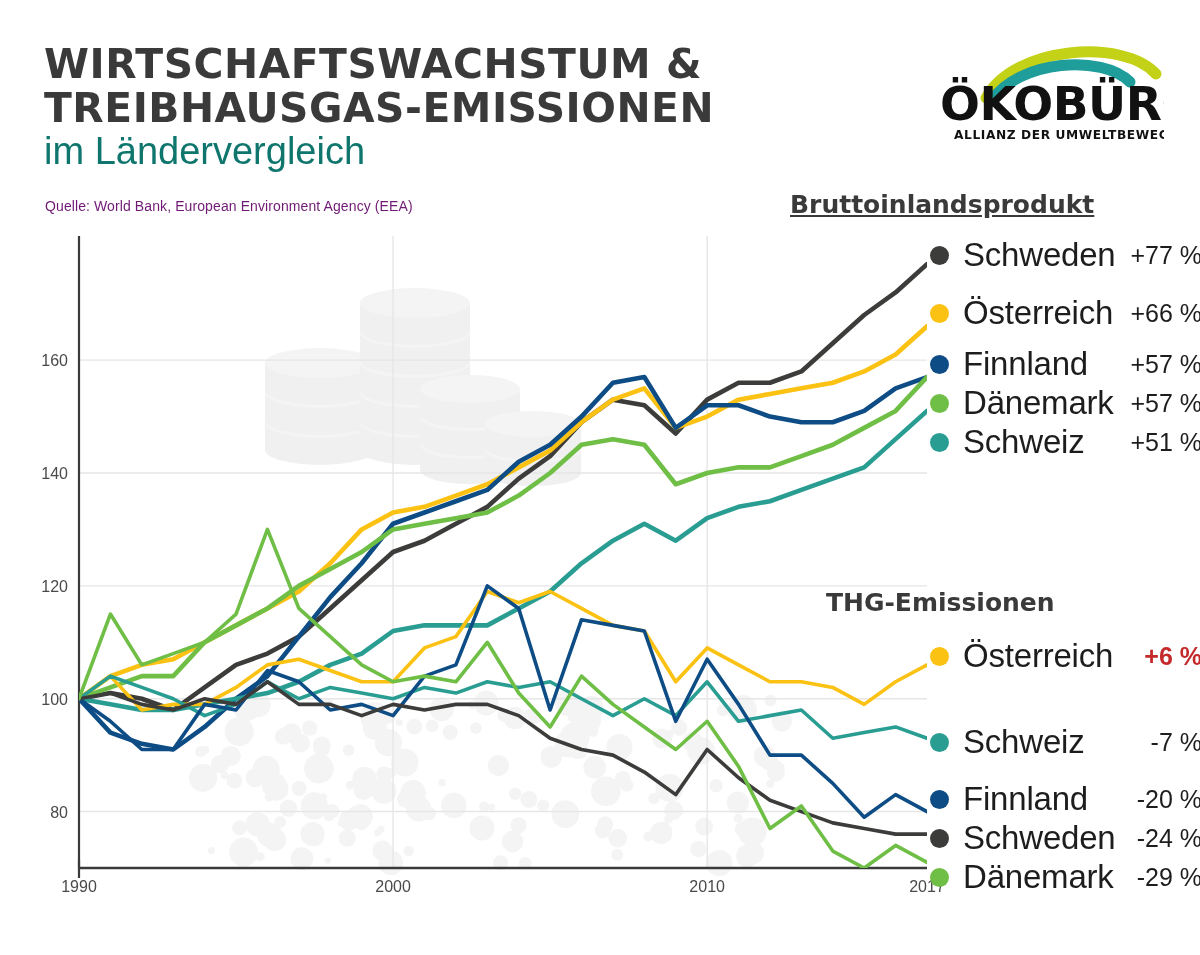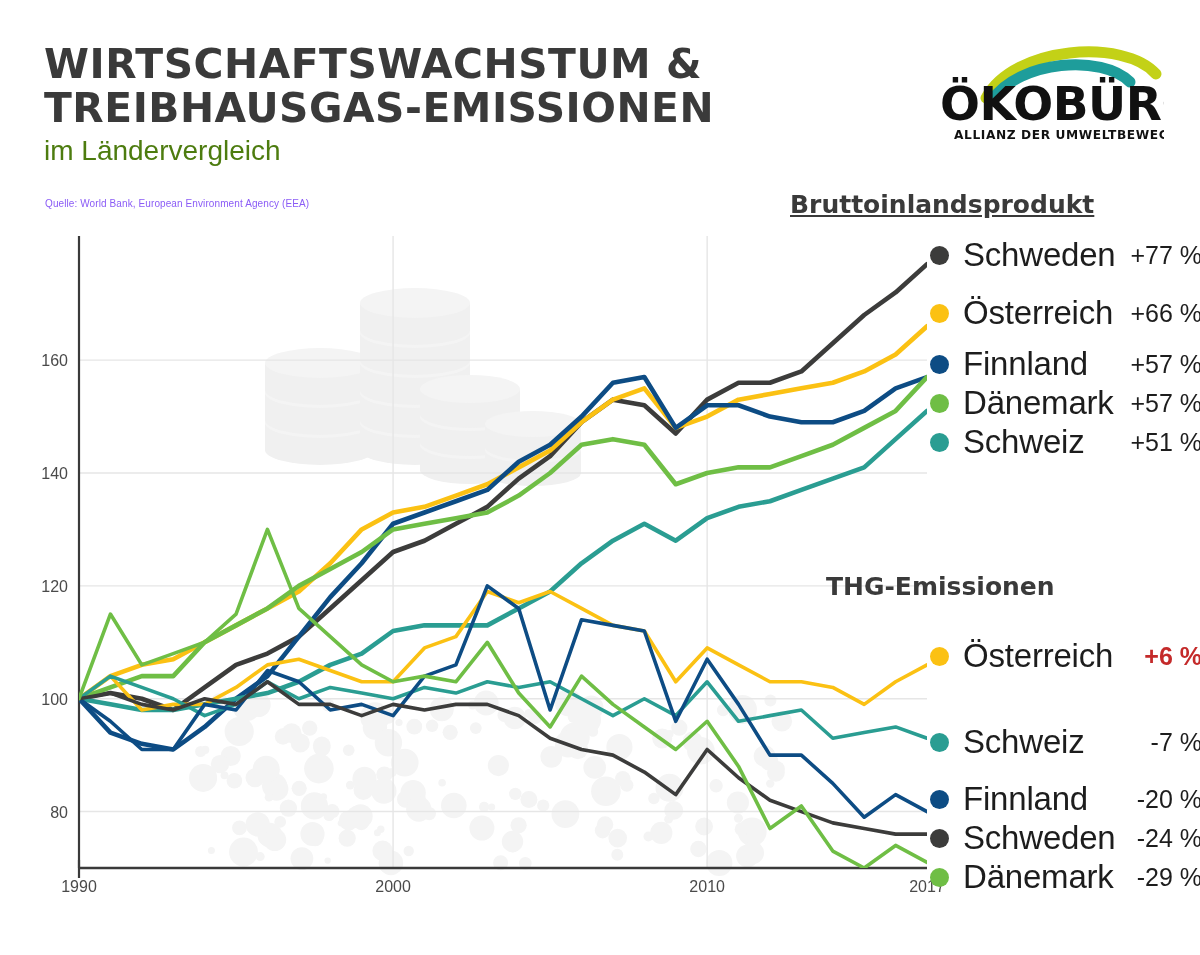--- a/index.html
+++ b/index.html
@@ -19,28 +19,28 @@
     font-size: 40px;
     line-height: 44px;
     letter-spacing: 0.5px;
     color: #3a3a3a;
     text-transform: uppercase;
     transform: scaleX(1.02);
     transform-origin: left center;
   }
   .subtitle {
     font-family: "Liberation Sans", sans-serif;
-    font-size: 28px;
+    font-size: 38px;
     line-height: 38px;
-    color: #4d7c0f;
+    color: #0f766e;
     margin-top: 2px;
   }
   .source {
     position: absolute; left: 45px; top: 198px;
-    font-size: 10px; color: #8b5cf6;
+    font-size: 14px; color: #701a75;
     letter-spacing: 0.1px;
   }
 
   
   .logo { position: absolute; right: 36px; top: 38px; width: 230px; height: 112px; }
   .logo svg { display: block; }
 
   
   .chart-wrap { position: absolute; left: 0; top: 0; width: 1200px; height: 955px; }
   .chart-svg { position: absolute; left: 0; top: 0; }
@@ -48,21 +48,21 @@
   
   .legend-title {
     position: absolute;
     font-family: "DejaVu Sans", sans-serif;
     font-weight: 700;
     font-size: 25px;
     color: #3a3a3a;
     white-space: nowrap;
   }
   #legend-gdp-title  { left: 790px; top: 190px; text-decoration: underline; }
-  #legend-thg-title  { left: 826px; top: 572px; text-align: center; }
+  #legend-thg-title  { left: 826px; top: 588px; text-align: center; }
 
   .legend-row {
     position: absolute;
     display: flex;
     align-items: center;
     white-space: nowrap;
   }
   .legend-dot {
     width: 19px; height: 19px; border-radius: 50%;
     flex: 0 0 auto;

